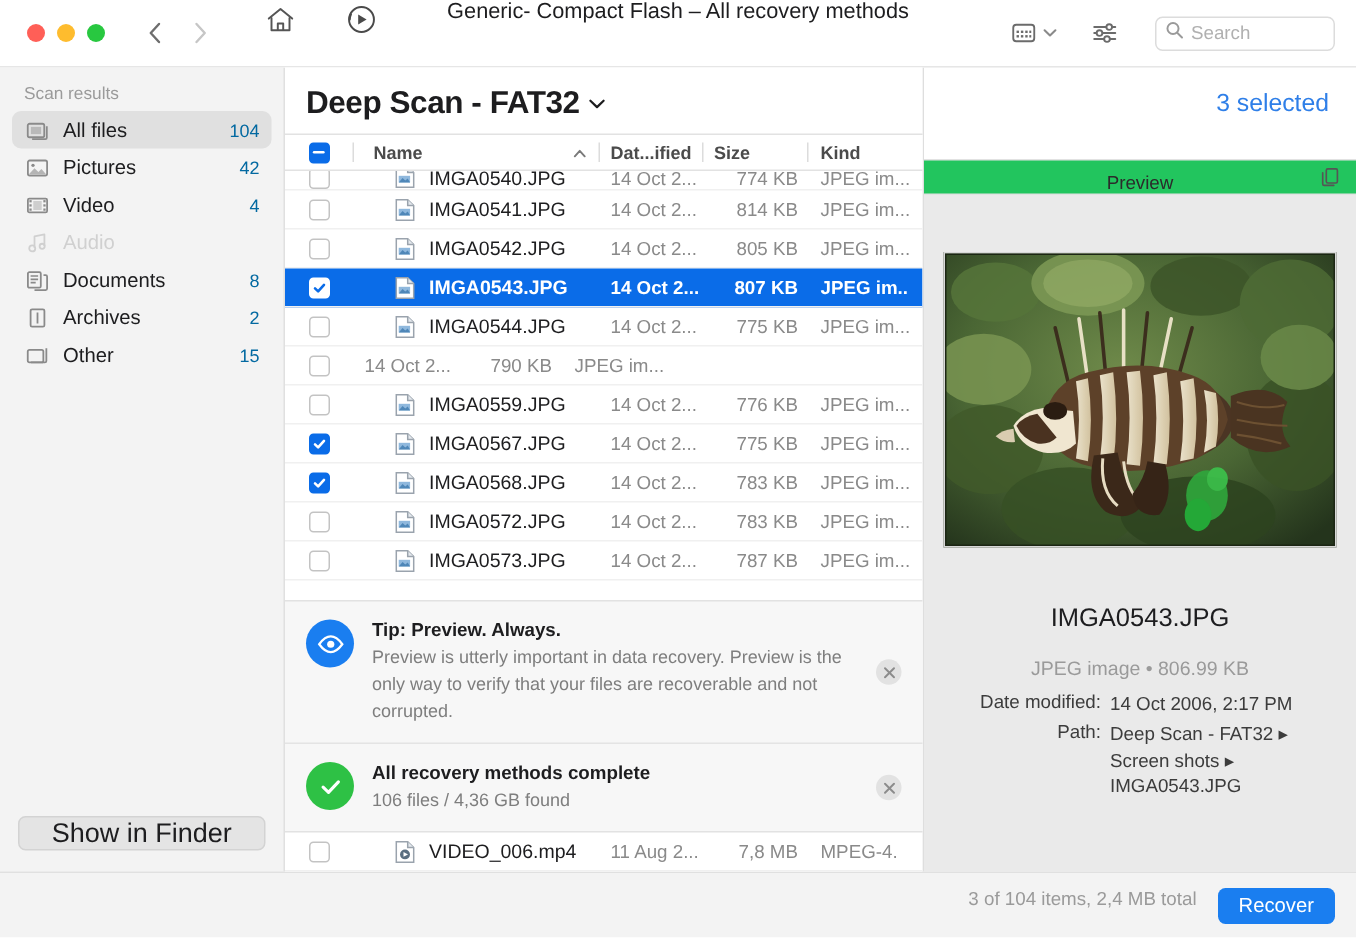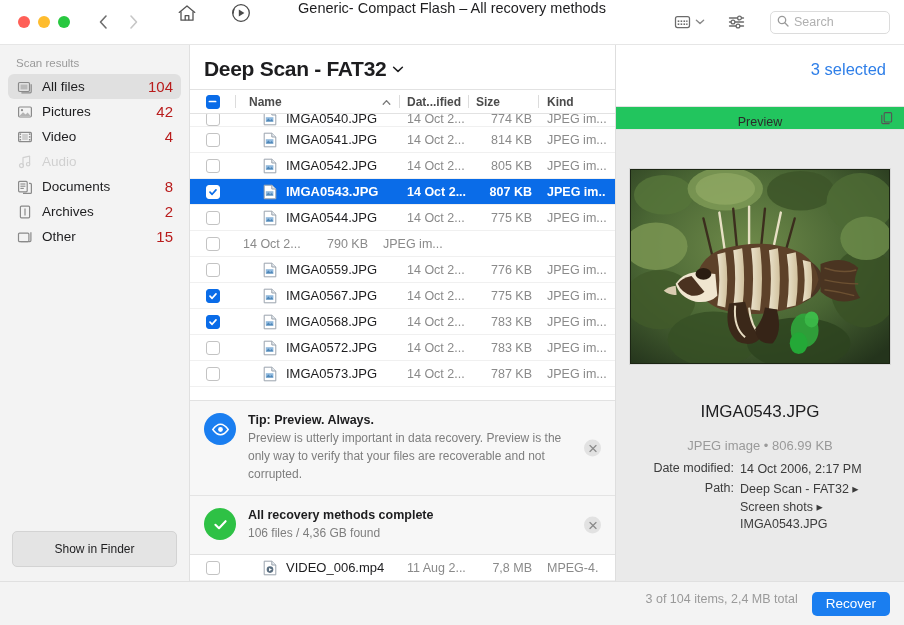--- a/index.html
+++ b/index.html
@@ -70,27 +70,27 @@
   .sb-list { padding: 0 8px; }
   .sb-item {
     display: flex; align-items: center; height: 25px;
     border-radius: 6px; padding: 0 8px 0 9px; gap: 9px;
     font-size: 13.5px; color: #1d1d1f;
   }
   .sb-item.active { background: #e0e0e0; }
   .sb-item.disabled .sb-label, .sb-item.disabled .sb-ico { color: #b4b4b4; opacity: .55; }
   .sb-ico { width: 16px; height: 16px; display: flex; align-items: center; justify-content: center; color: #8a8a8a; flex: 0 0 16px; }
   .sb-label { flex: 1; }
-  .sb-count { font-size: 15px; color: #b91c1c; }
+  .sb-count { font-size: 12px; color: #0369a1; }
   .sb-item.disabled .sb-count { color: #c0c0c0; }
 
   .sb-footer { margin-top: auto; padding: 10px 12px 14px; display: flex; justify-content: center; }
   .finder-btn {
-    width: 166px; height: 36px; border-radius: 5px; border: 1px solid #d3d3d3;
-    background: #e4e4e4; font-size: 12px; color: #1d1d1f;
+    width: 166px; height: 23px; border-radius: 5px; border: 1px solid #d3d3d3;
+    background: #e4e4e4; font-size: 18px; color: #1d1d1f;
     font-family: inherit; cursor: default; margin-top: 28px;
   }
 
   
   .center { flex: 1; display: flex; flex-direction: column; min-width: 0; background: #fff; position: relative; }
   .center-head { padding: 12px 0 8px 14px; }
   .scan-title { font-size: 21px; font-weight: 700; color: #1d1d1f; letter-spacing: -.3px; display: flex; align-items: center; gap: 6px; }
   .scan-title .chev { color: #1d1d1f; display: flex; align-items: center; }
   .scan-sub { font-size: 12.5px; color: #8e8e8e; margin-top: 4px; }
 

